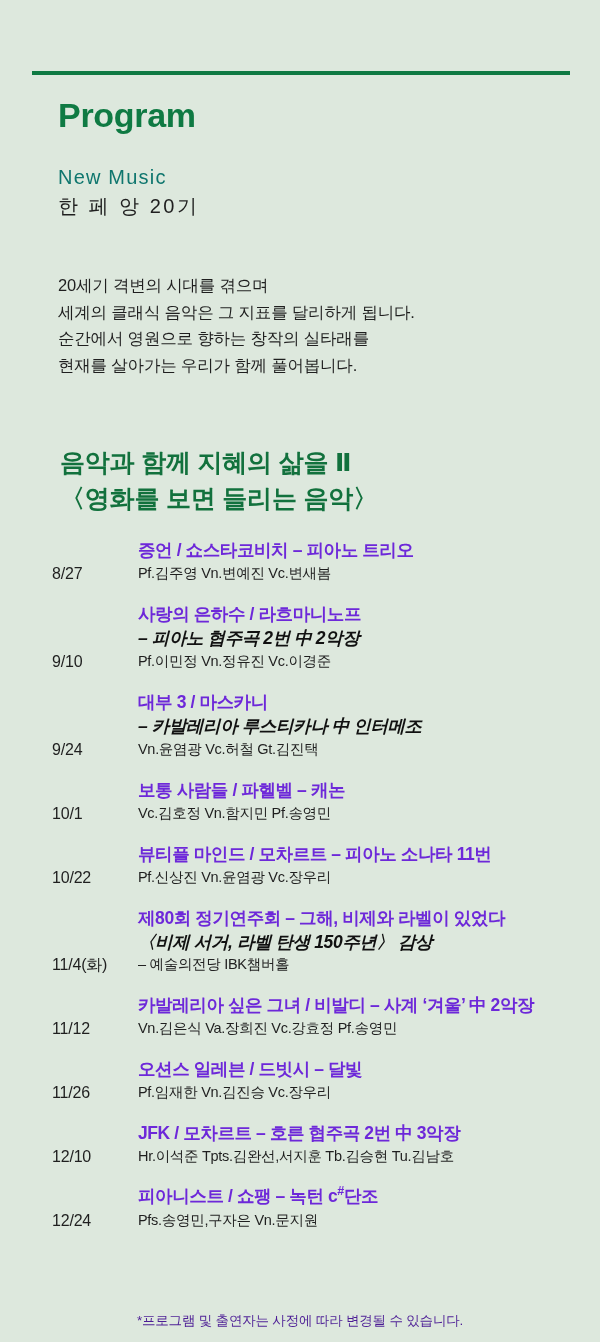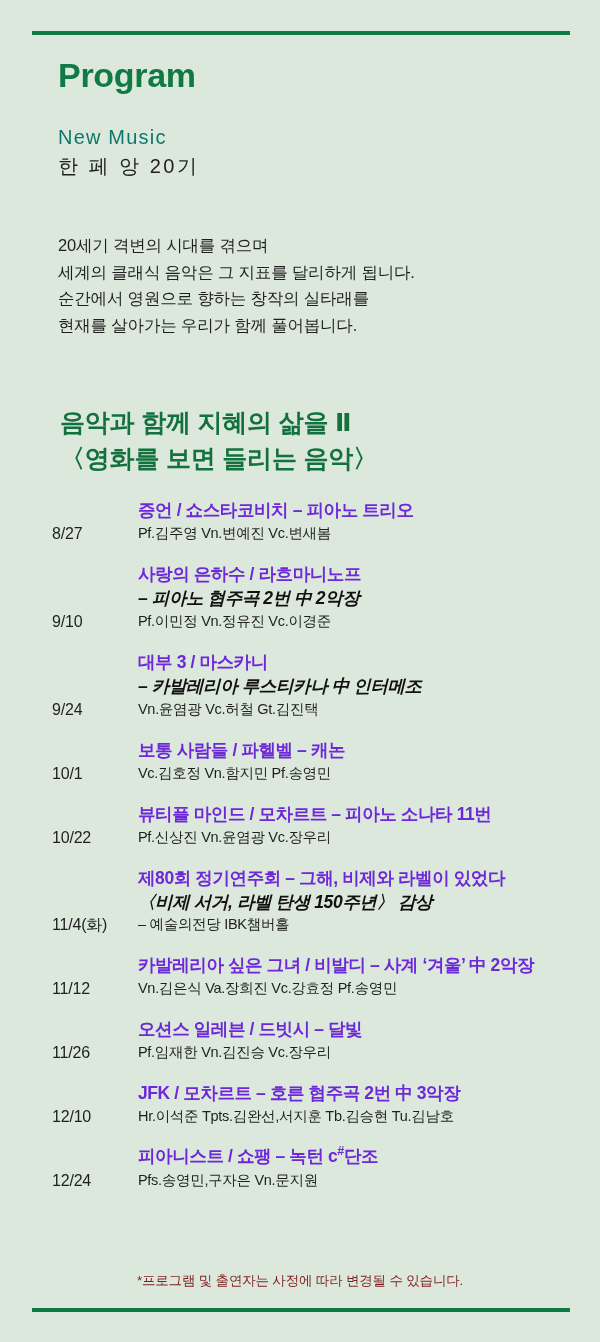--- a/index.html
+++ b/index.html
@@ -14,20 +14,21 @@
     font-family: "Liberation Sans", "DejaVu Sans", sans-serif;
     color: #1c1c1c;
     overflow: hidden;
     position: relative;
   }
   .page {
     position: absolute;
     inset: 0;
     padding: 0;
     box-sizing: border-box;
+    margin-top: 40px;
   }
 
   
   .rule {
     position: absolute;
     left: 32px;
     width: 538px;
     height: 4px;
     background: #0f7a43;
   }
@@ -161,21 +162,21 @@
   }
 
   
   .footnote {
     position: absolute;
     left: 0;
     right: 0;
     top: 1272px;
     text-align: center;
     font-size: 13.5px;
-    color: #7f1d1d;
+    color: #4c1d95;
     letter-spacing: -0.2px;
   }
 </style>
 </head>
 <body>
 
 <div class="page">
 
   <div class="rule rule-top"></div>
 

